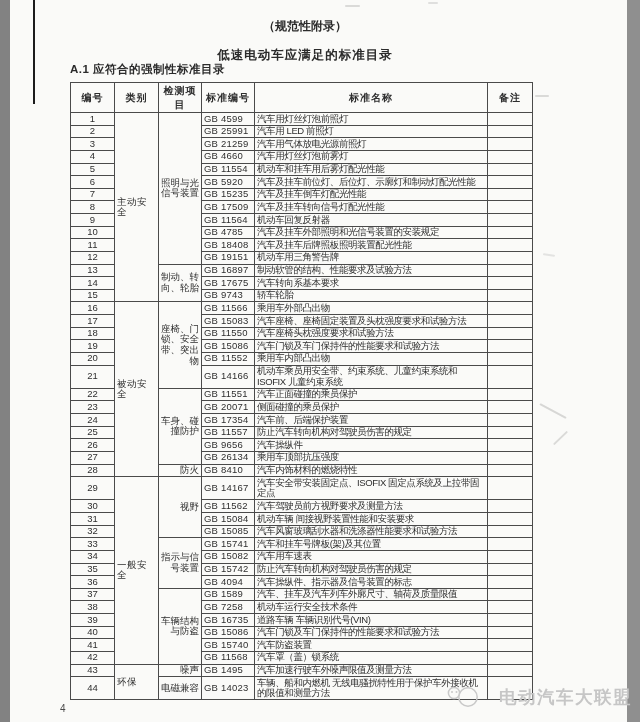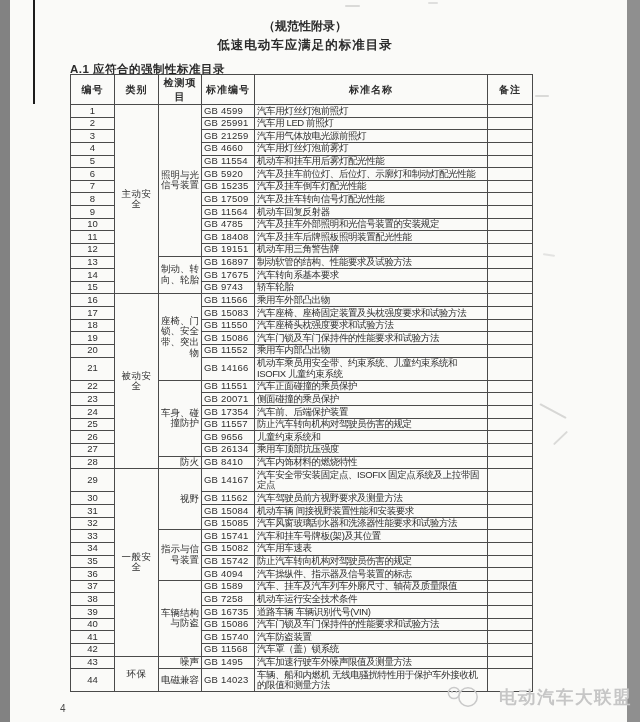--- a/index.html
+++ b/index.html
@@ -10,40 +10,40 @@
     color:#303030;
   }
   .page{position:absolute;inset:0;background:#fafaf8;}
   .strip-left{position:absolute;left:0;top:0;width:10px;height:722px;background:#828282;}
   .strip-right{position:absolute;right:0;top:0;width:13px;height:722px;background:#8f8f8f;}
   .fold-line{position:absolute;left:33px;top:0;width:2px;height:104px;background:#1c1c1c;}
 
   .title-block{position:absolute;left:0;top:2px;width:610px;text-align:center;color:#2b2b2b;}
   .t1{font-size:13px;font-weight:bold;letter-spacing:2px;}
   .t2{font-size:12px;font-weight:bold;margin-top:16px;}
-  .t3{font-size:12.5px;font-weight:bold;margin-top:2px;letter-spacing:1px;}
+  .t3{font-size:12.5px;font-weight:bold;margin-top:12px;letter-spacing:1px;}
 
   .section-heading{position:absolute;left:70px;top:62px;font-size:11.5px;font-weight:bold;color:#2b2b2b;letter-spacing:0.5px;text-align:right;}
 
   table.std{
-    position:absolute;left:70px;top:74px;width:462px;
+    position:absolute;left:70px;top:82px;width:462px;
     border-collapse:collapse;table-layout:fixed;
     border:1.5px solid #3f3f3f;
   }
   table.std th, table.std td{
     border:1px solid #4a4a4a;
     padding:0.5px 2px;
     color:#2e2e2e;
     vertical-align:middle;
     overflow:hidden;
   }
   table.std th{font-size:10px;font-weight:bold;height:17px;text-align:center;letter-spacing:1px;}
   table.std td{font-size:9.5px;height:10.5px;line-height:1.12;}
   .c-no{text-align:center;}
-  .c-cat{text-align:center;font-size:9.5px;letter-spacing:0.5px;}
+  .c-cat{text-align:left;font-size:9.5px;letter-spacing:0.5px;}
   .c-item{text-align:right;font-size:9px;line-height:1.25;}
   .c-code{font-size:9px;padding-left:4px;white-space:nowrap;letter-spacing:0.2px;}
   .c-name{font-size:8.8px;letter-spacing:-0.4px;padding-left:4px;}
   .c-remark{}
 
   .watermark{
     position:absolute;right:8px;top:685px;height:24px;
     display:flex;align-items:center;gap:19px;
     color:#c6c6c6;font-size:17.5px;font-weight:bold;letter-spacing:1.5px;
     white-space:nowrap;
@@ -245,21 +245,21 @@
         </tr>
         <tr>
           <td class="c-no">25</td>
           <td class="c-code">GB 11557</td>
           <td class="c-name">防止汽车转向机构对驾驶员伤害的规定</td>
           <td class="c-remark"></td>
         </tr>
         <tr>
           <td class="c-no">26</td>
           <td class="c-code">GB 9656</td>
-          <td class="c-name">儿童约束系统和</td>
+          <td class="c-name">汽车操纵件</td>
           <td class="c-remark"></td>
         </tr>
         <tr>
           <td class="c-no">27</td>
           <td class="c-code">GB 26134</td>
           <td class="c-name">乘用车顶部抗压强度</td>
           <td class="c-remark"></td>
         </tr>
         <tr>
           <td class="c-no">28</td>

